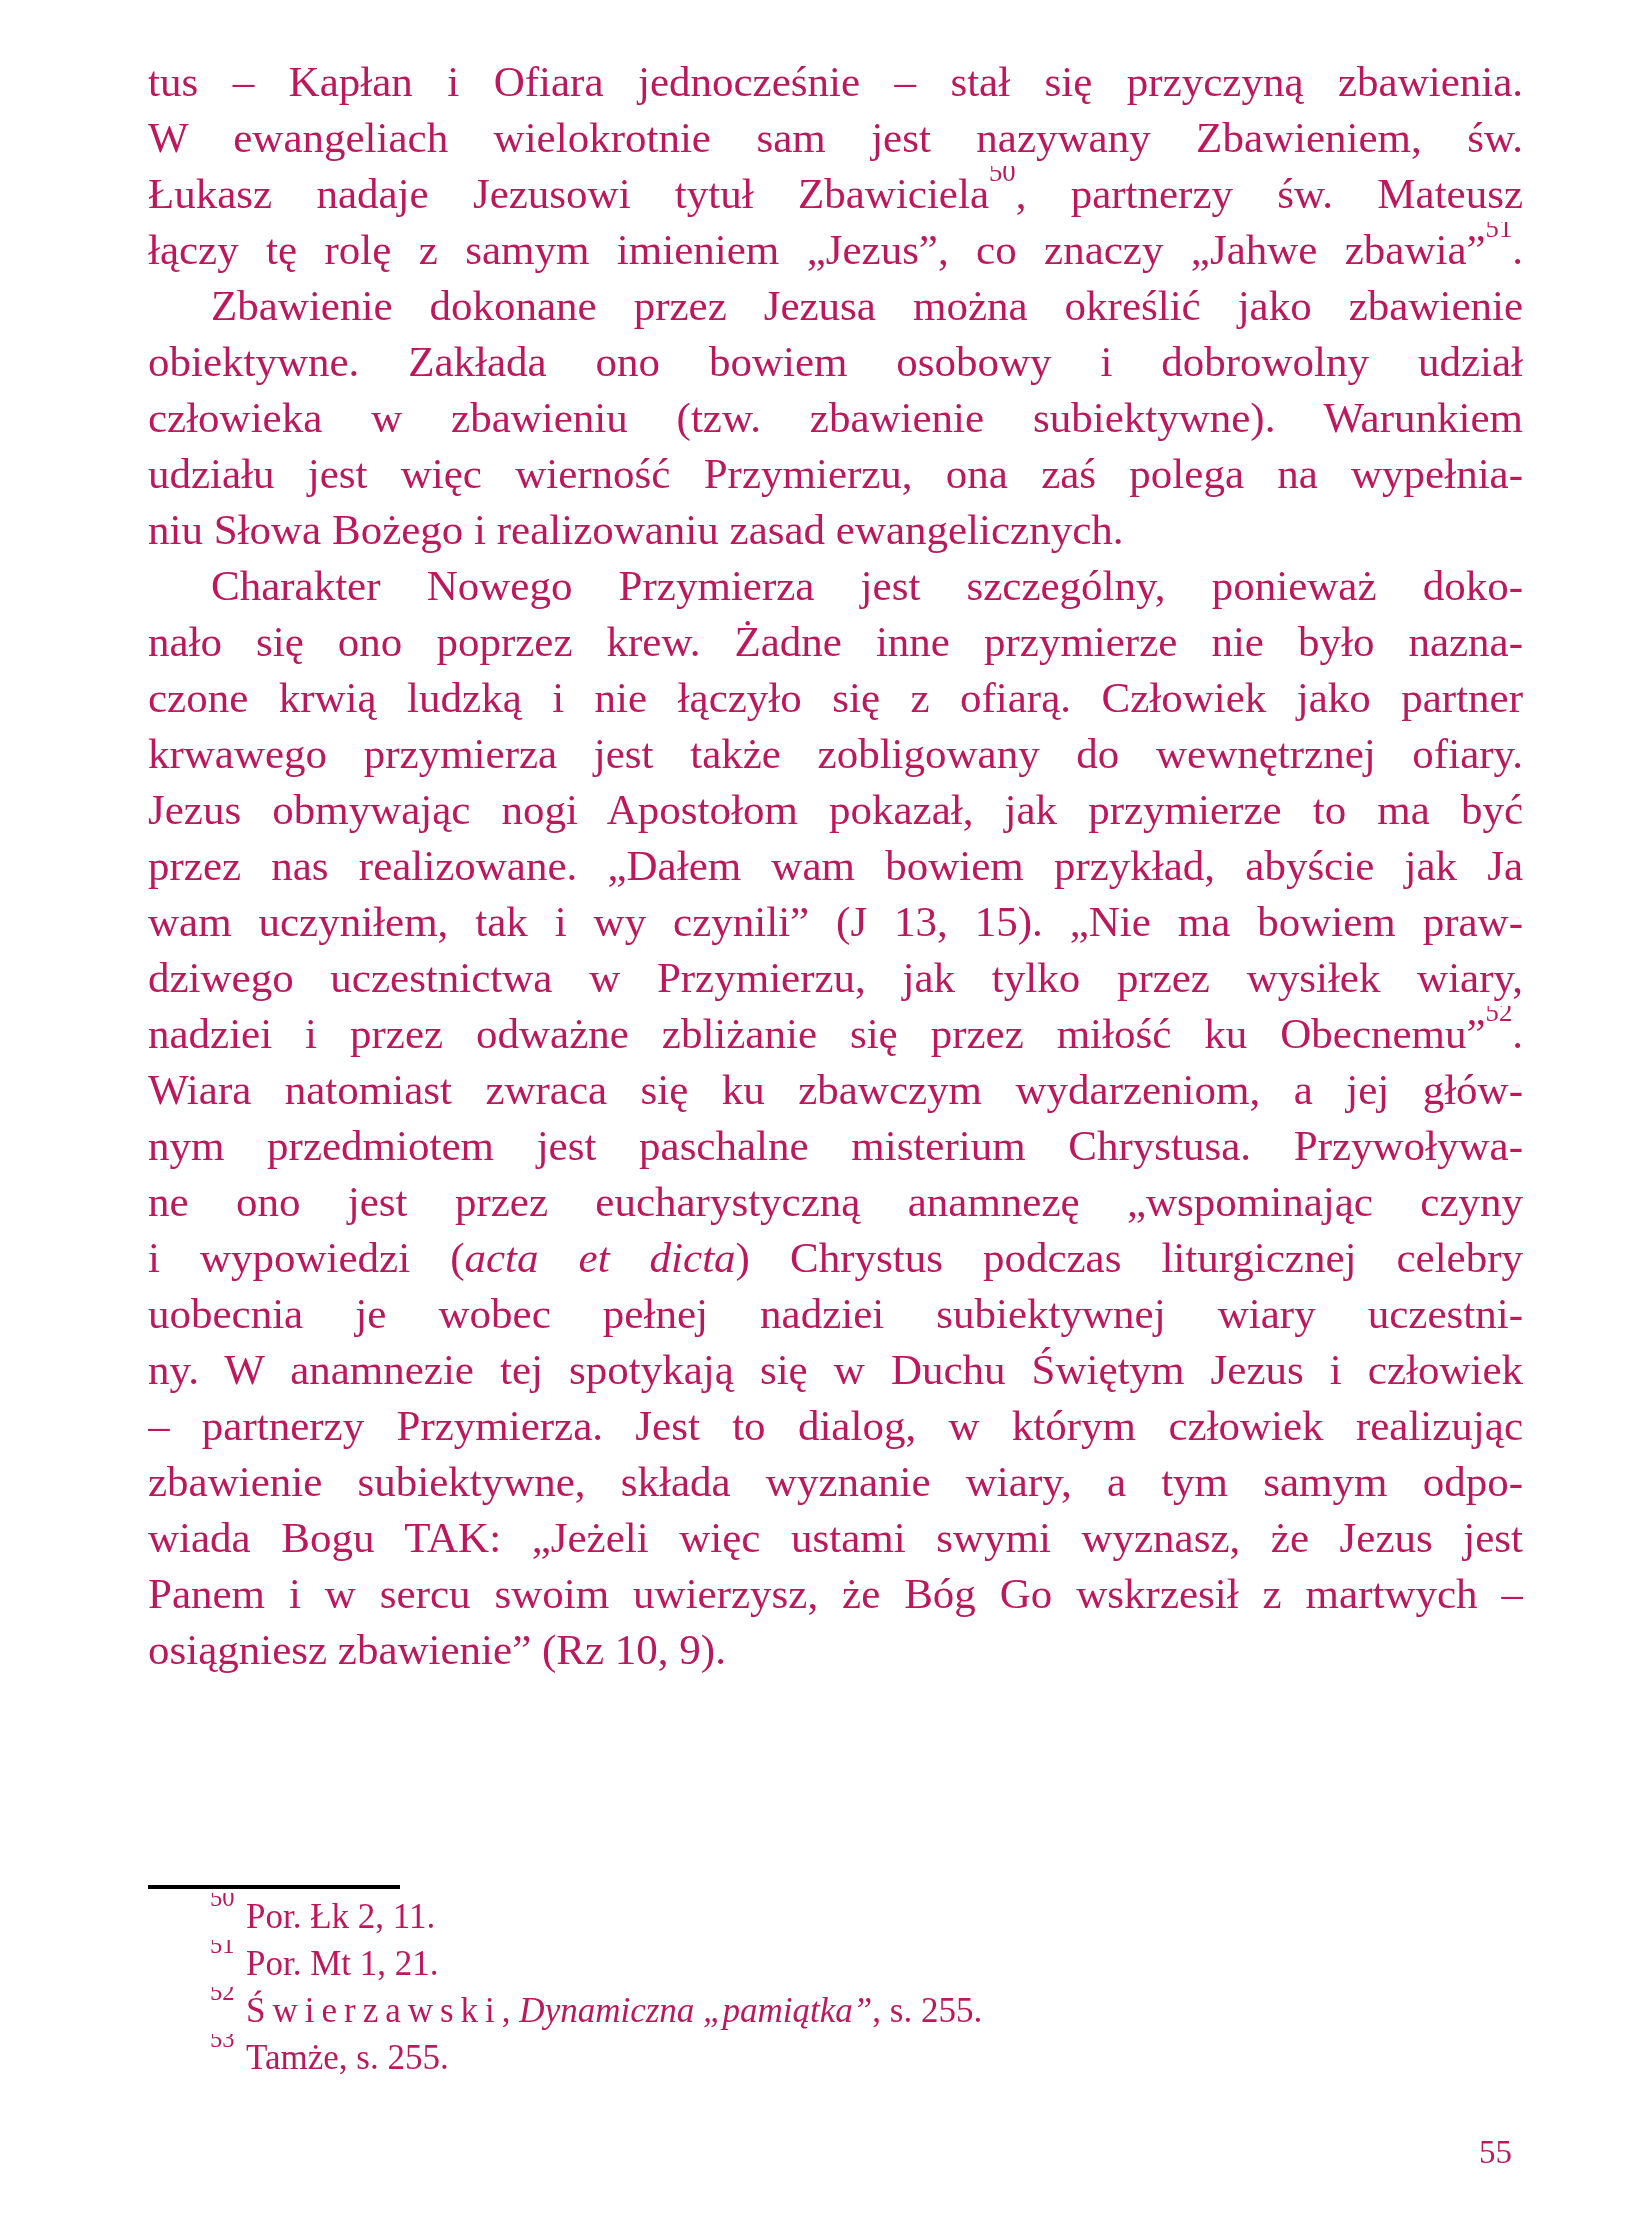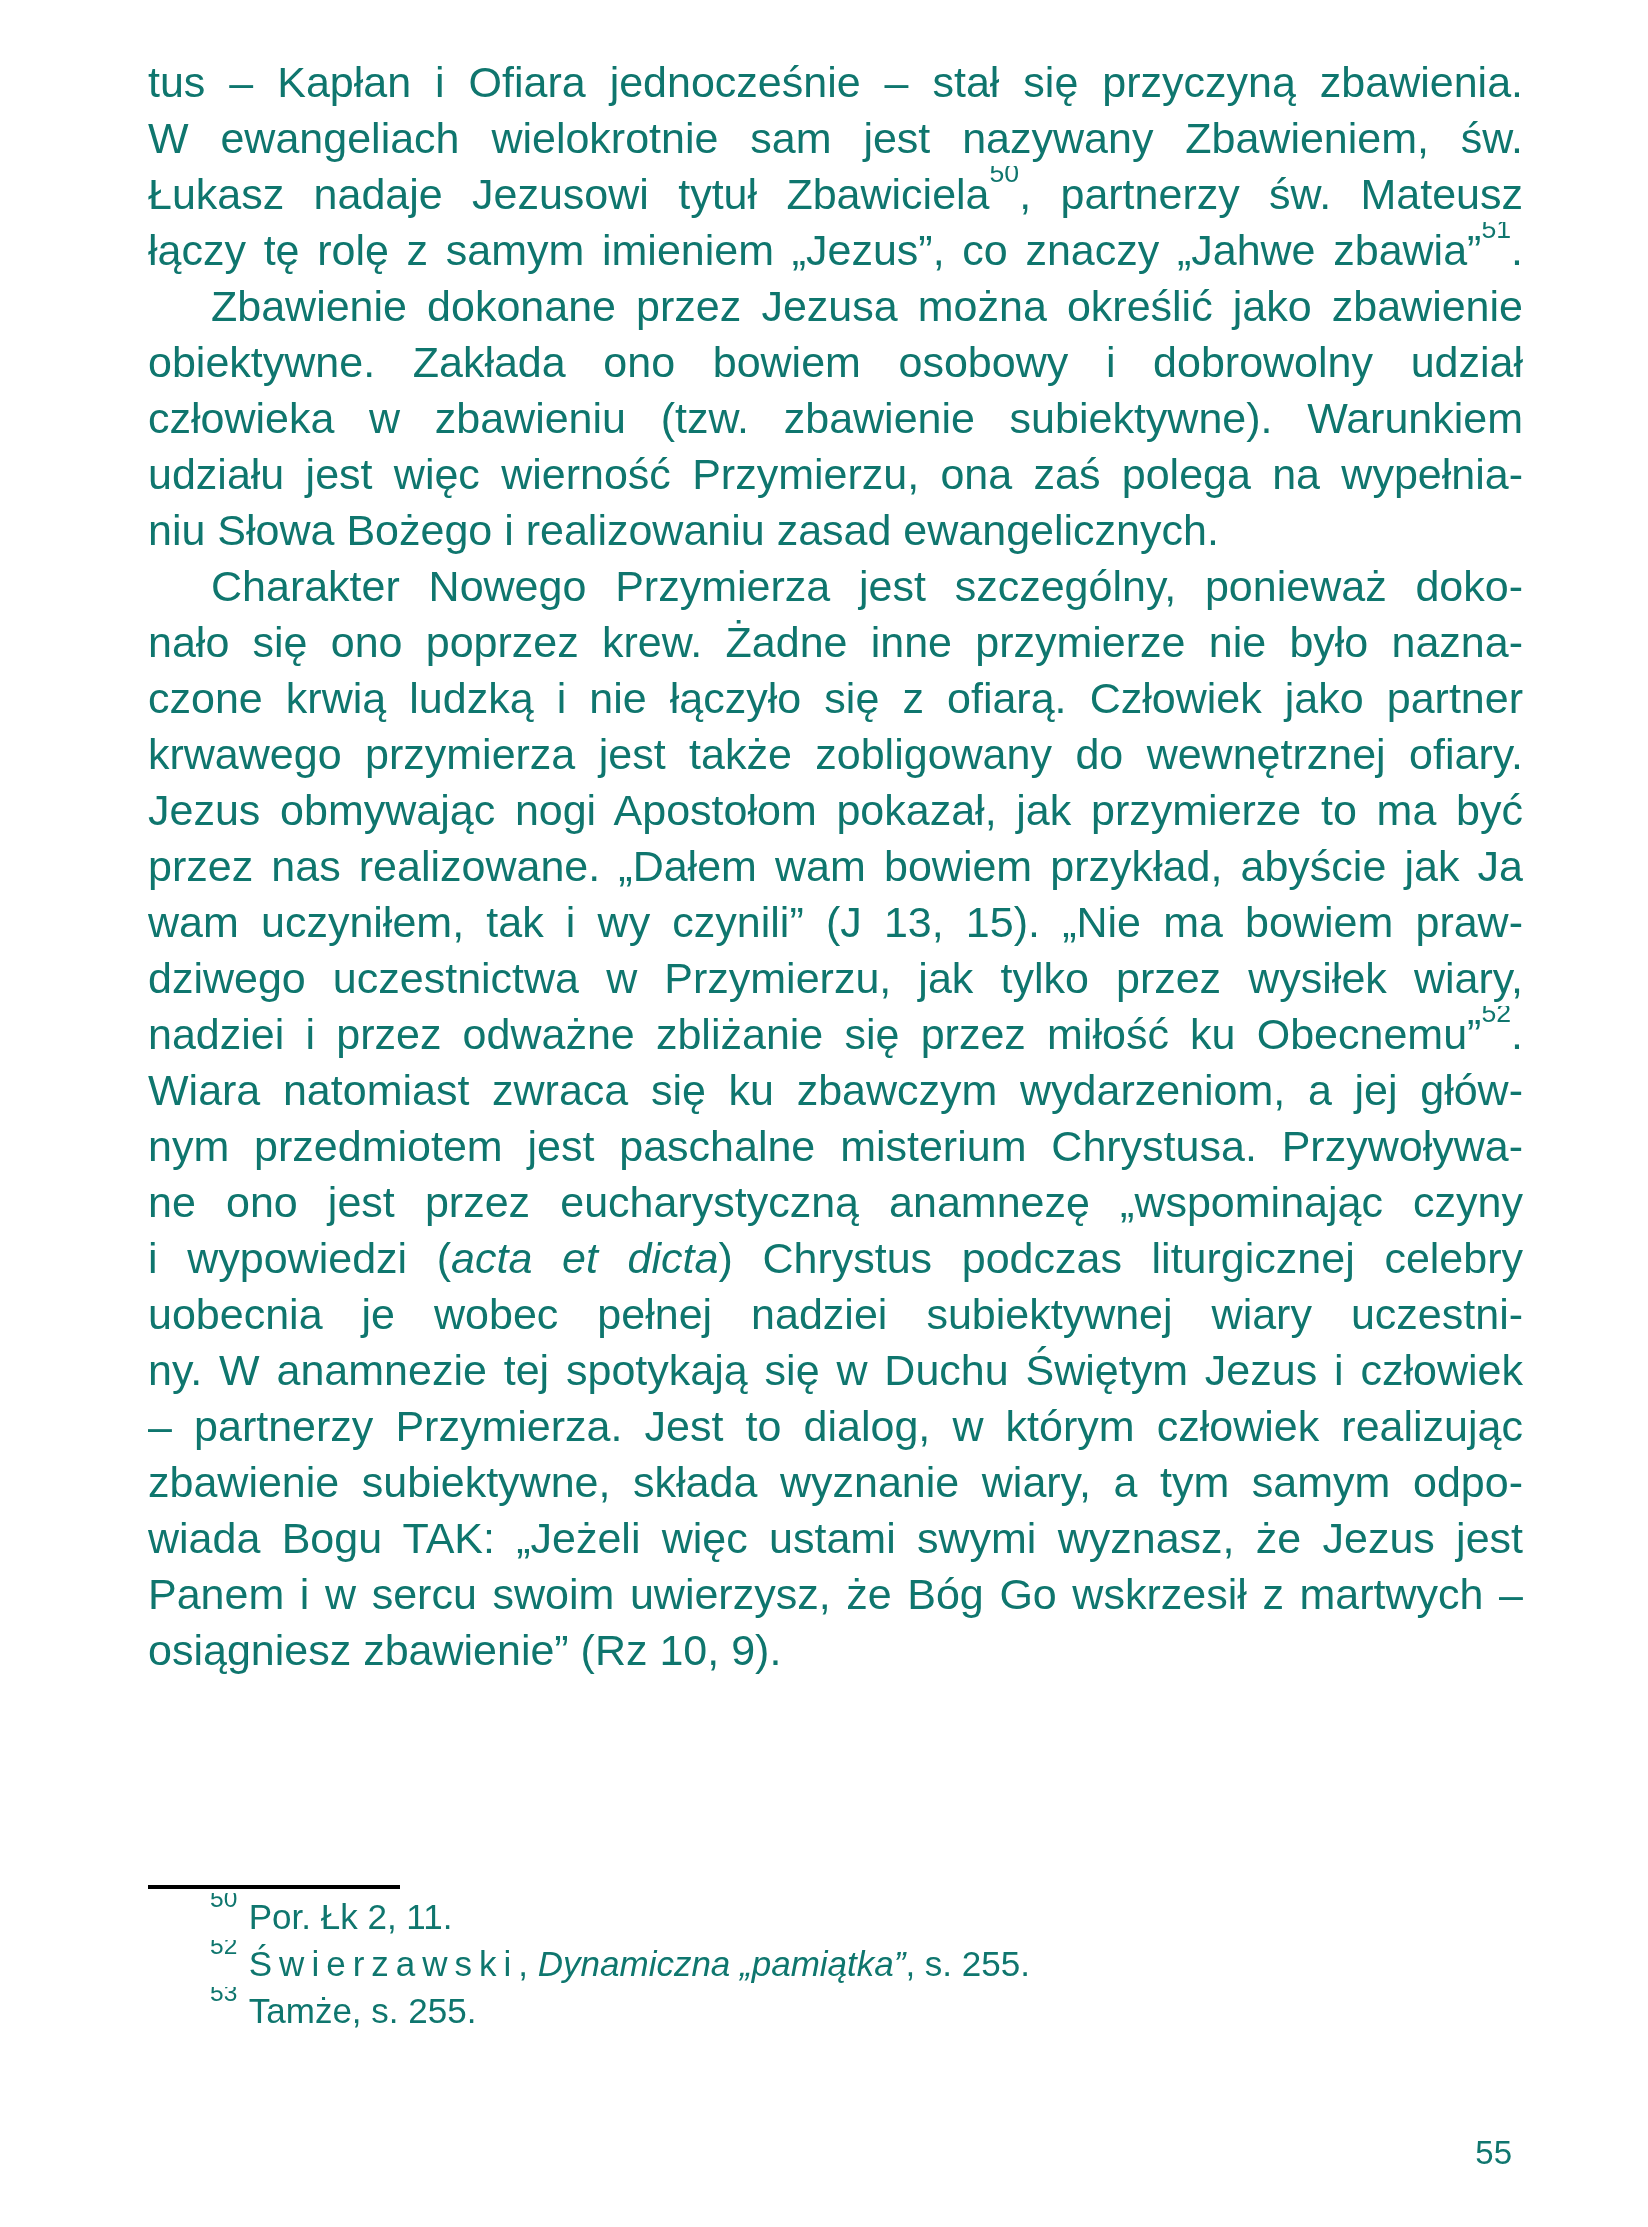--- a/index.html
+++ b/index.html
@@ -1,22 +1,22 @@
 <!DOCTYPE html>
 <html style="font-size:13px"><head>
 <meta charset="utf-8">
 <style>
   html, body { margin: 0; padding: 0; }
   .page {
     position: relative;
     width: 1648px;
     height: 2227px;
     background: #ffffff;
-    color: #0f766e;
-    font-family: Liberation Sans, sans-serif;
+    color: #be185d;
+    font-family: Liberation Serif, serif;
     overflow: hidden;
   }
   .text-block {
     position: absolute;
     left: 148px;
     top: 54px;
     width: 1375px;
   }
   .line {
     font-size: 43px;
@@ -111,18 +111,19 @@
         <div class="line"><span>– partnerzy Przymierza. Jest to dialog, w którym człowiek realizując</span></div>
         <div class="line"><span>zbawienie subiektywne, składa wyznanie wiary, a tym samym odpo-</span></div>
         <div class="line"><span>wiada Bogu TAK: „Jeżeli więc ustami swymi wyznasz, że Jezus jest</span></div>
         <div class="line"><span>Panem i w sercu swoim uwierzysz, że Bóg Go wskrzesił z martwych –</span></div>
         <div class="line ragged"><span>osiągniesz zbawienie” (Rz 10, 9).</span></div>
       </div>
     </div>
   <div class="footnote-rule"></div>
   <div class="footnotes">
       <div class="fn-line"><sup class="fn-num">50</sup><span>Por. Łk 2, 11.</span></div>
+      <div class="fn-line"><sup class="fn-num">51</sup><span>Por. Mt 1, 21.</span></div>
       <div class="fn-line"><sup class="fn-num">52</sup><span class="sp">Świerzawski</span><span>, </span><span class="it">Dynamiczna „pamiątka”</span><span>, s. 255.</span></div>
       <div class="fn-line"><sup class="fn-num">53</sup><span>Tamże, s. 255.</span></div>
     </div>
   <div class="page-number">55</div>
 </div>
 
 
 </body></html>

